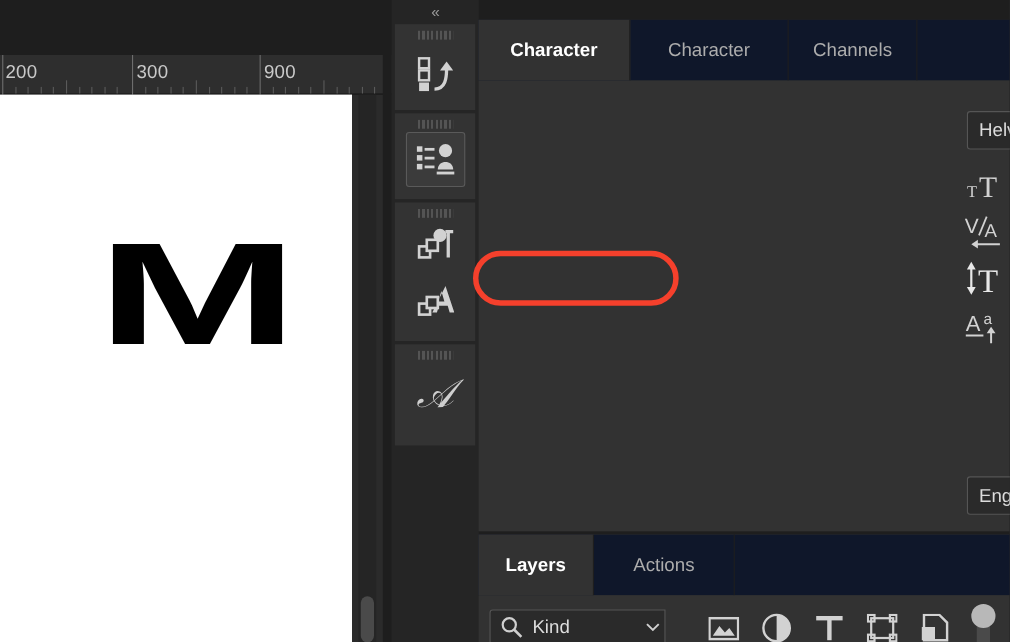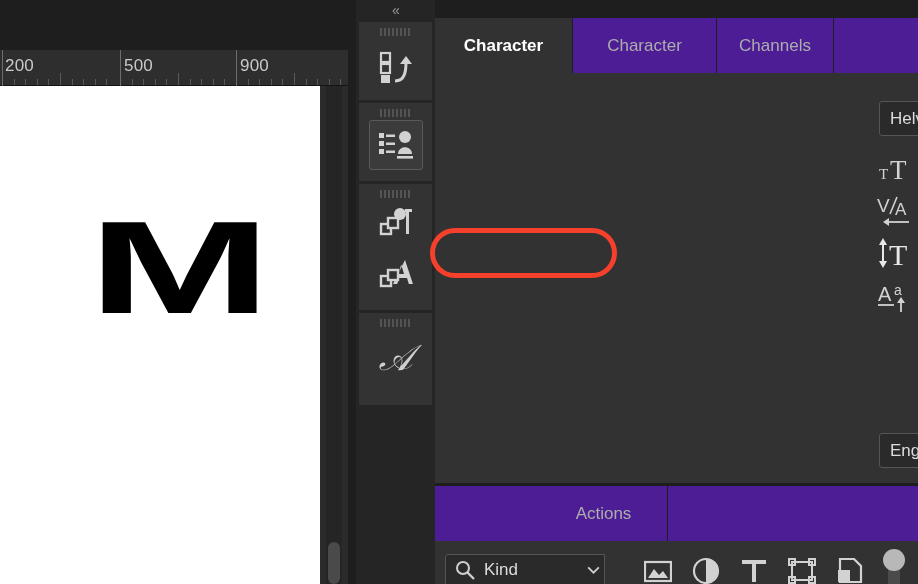--- a/index.html
+++ b/index.html
@@ -61,21 +61,21 @@
   .dock-btn {
     position: absolute; left: 50%; transform: translateX(-50%);
     width: 54px; height: 50px; display: flex; align-items: center; justify-content: center;
   }
   .dock-btn.selected { background: #3b3b3b; border: 1px solid #5a5a5a; border-radius: 3px; }
 
   
   #char-panel { position: absolute; left: 435px; top: 0; width: 483px; height: 486px; background: #323232; }
   #panel-topstrip { position: absolute; left: 0; top: 0; width: 483px; height: 18px; background: #1e1e1e; }
 
-  .tabbar { position: absolute; left: 0; width: 483px; height: 55px; background: #4c1d95; }
+  .tabbar { position: absolute; left: 0; width: 483px; height: 55px; background: #0f172a; }
   .tab {
     position: absolute; top: 0; height: 55px; line-height: 55px;
     font-size: 17px; color: #adadad; padding: 0 20px; white-space: nowrap;
     border-right: 1px solid #1e1e1e; text-align: center;
   }
   .tab.active { background: #323232; color: #ffffff; font-weight: bold; }
 
   .fld {
     position: absolute; background: #2a2a2a; border: 1px solid #555555; border-radius: 3px;
     color: #dcdcdc; font-size: 17px; display: flex; align-items: center; padding-left: 10px;
@@ -108,21 +108,21 @@
 
 <div id="root">
 
   <div id="canvas-area">
     <div id="ruler-top-pad"></div>
 
     <div id="ruler-h">
       <div class="ruler-major" style="left:2px"></div>
       <div class="ruler-label" style="left:5px">200</div>
       <div class="ruler-major" style="left:120px"></div>
-      <div class="ruler-label" style="left:124px">500</div>
+      <div class="ruler-label" style="left:124px">300</div>
       <div class="ruler-major" style="left:236px"></div>
       <div class="ruler-label" style="left:240px">900</div>
       <div id="ruler-minors">
           <div class="ruler-minor" style="left: 13.6px; height: 6px;"></div>
           <div class="ruler-minor" style="left: 25.2px; height: 6px;"></div>
           <div class="ruler-minor" style="left: 36.8px; height: 6px;"></div>
           <div class="ruler-minor" style="left: 48.4px; height: 6px;"></div>
           <div class="ruler-minor" style="left: 60px; height: 12px;"></div>
           <div class="ruler-minor" style="left: 71.6px; height: 6px;"></div>
           <div class="ruler-minor" style="left: 83.2px; height: 6px;"></div>
@@ -273,20 +273,21 @@
       
     </div>
 
     <div class="fld" style="left:444px; top:433px; width:220px; height:35px; border-radius:3px 0 0 3px;">English: USA</div>
 
   </div>
 
   <div id="layers-divider"></div>
   <div id="layers-panel">
     <div class="tabbar" style="top:0;">
+      <div class="tab active" style="left:0; width:105px;">Layers</div>
       <div class="tab" style="left:105px; width:128px;">Actions</div>
     </div>
 
     <div class="fld" style="left:10px; top:68px; width:160px; height:32px; padding-left:38px; border-radius:3px 0 0 3px;">Kind</div>
     <div class="lf-icon" style="left:18px; top:72px; width:24px; height:24px;">
       <svg width="20" height="20" viewBox="0 0 20 20">
         <circle cx="8" cy="8" r="6" fill="none" stroke="#cfcfcf" stroke-width="2"></circle>
         <line x1="12.5" y1="12.5" x2="19" y2="19" stroke="#cfcfcf" stroke-width="2.4"></line>
       </svg>
     </div>

